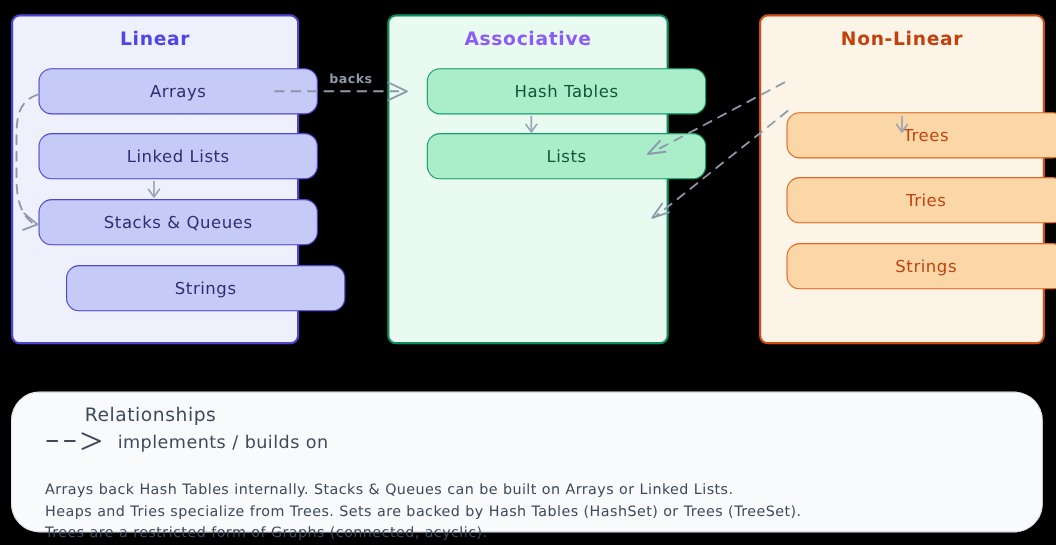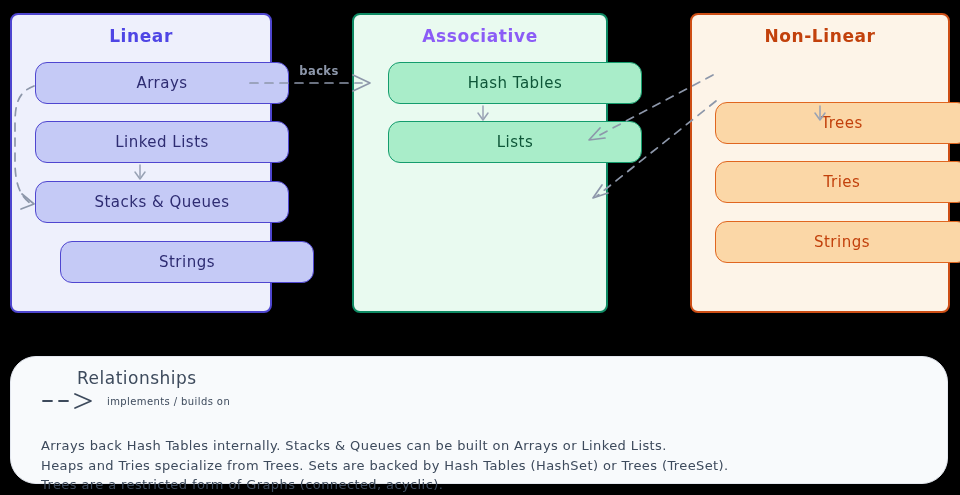--- a/index.html
+++ b/index.html
@@ -102,21 +102,21 @@
     position: absolute;
     left: 30px;
     top: 34px;
     height: 20px;
     display: flex;
     align-items: center;
   }
   .legend-key svg { display: block; }
   .legend-key .key-label {
     margin-left: 14px;
-    font-size: 10px;
+    font-size: 16px;
     letter-spacing: 0.4px;
   }
   .legend-notes {
     position: absolute;
     left: 30px;
     top: 79px;
     font-size: 13px;
     line-height: 19.5px;
     letter-spacing: 0.4px;
     white-space: nowrap;

